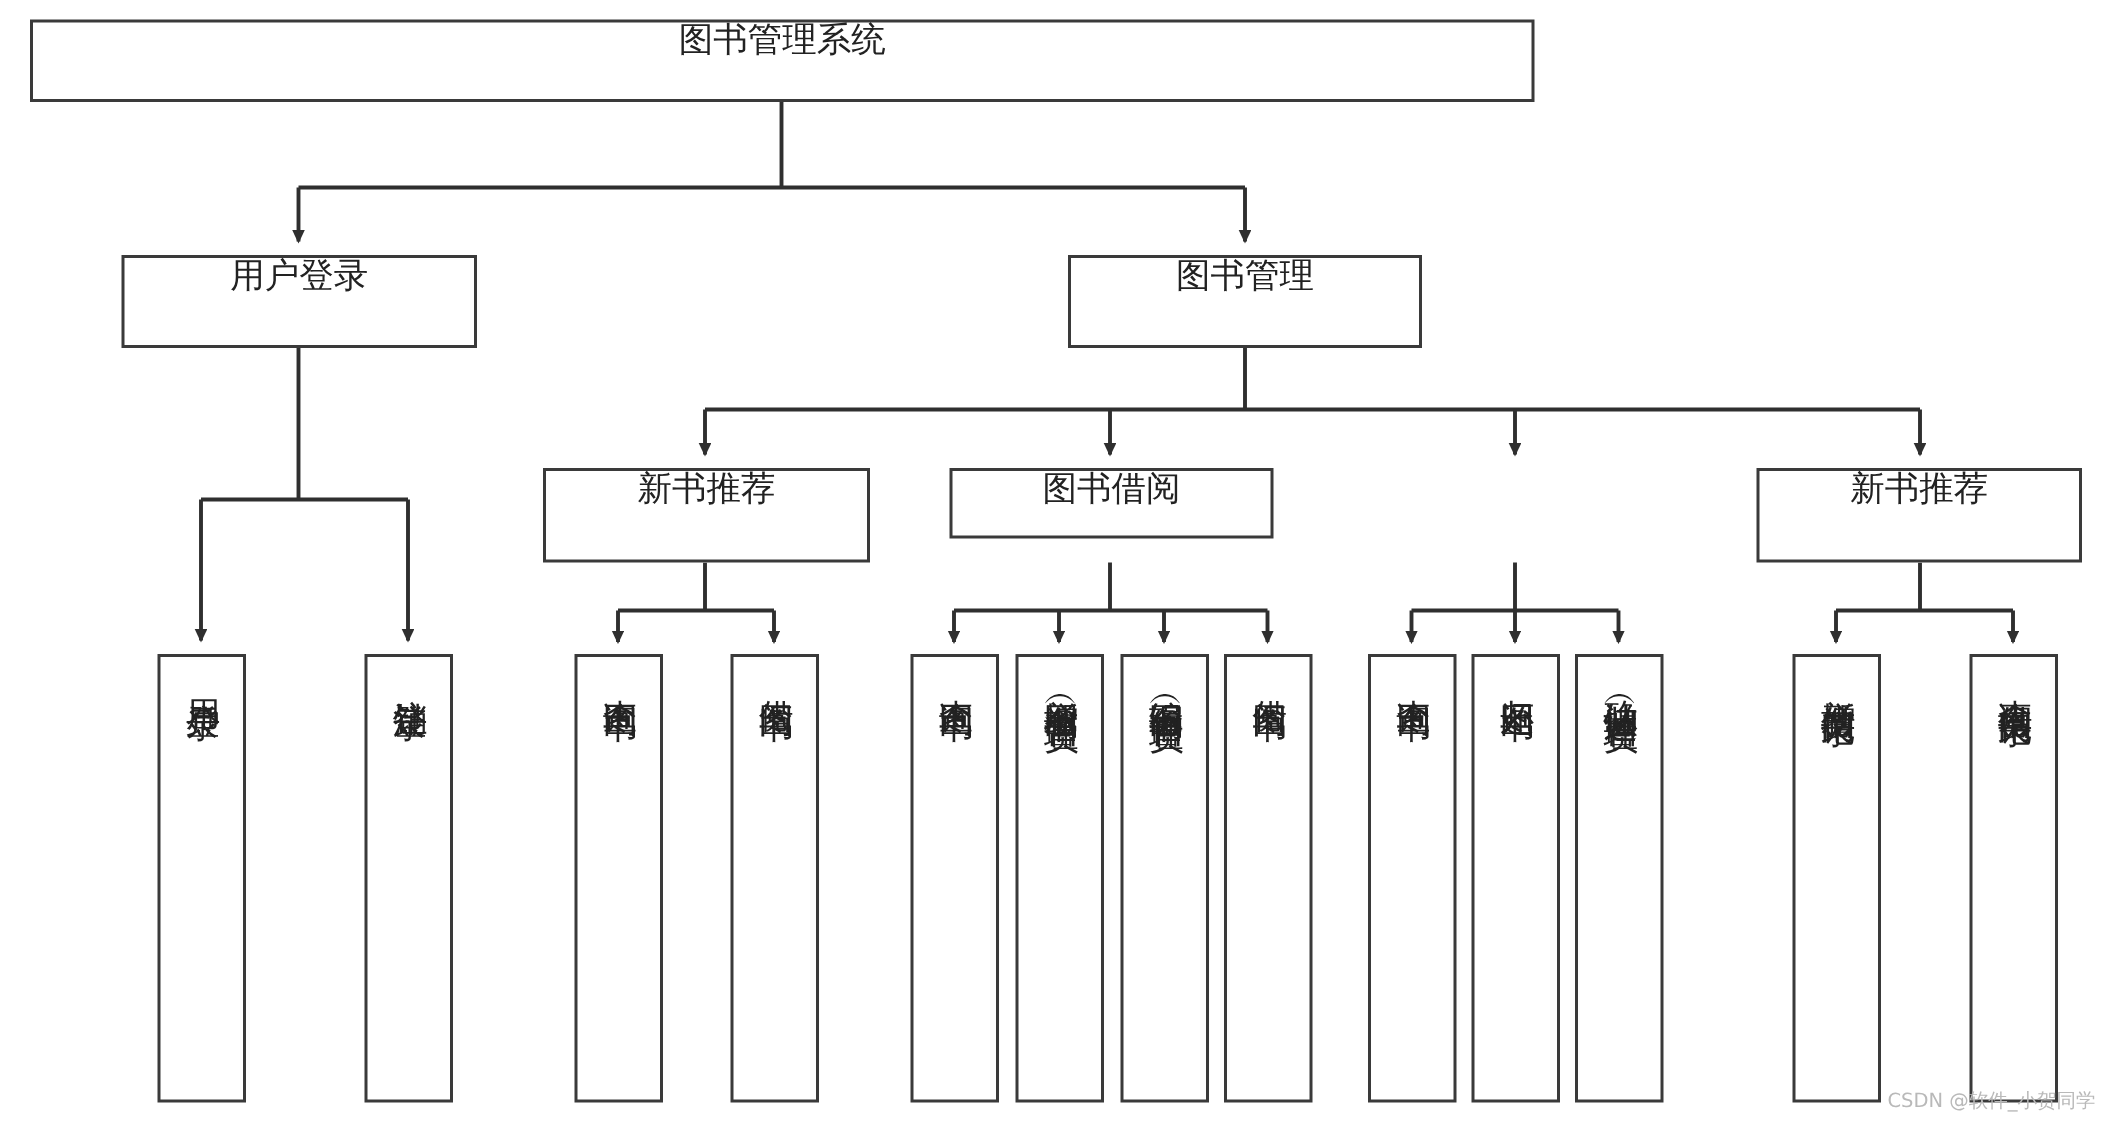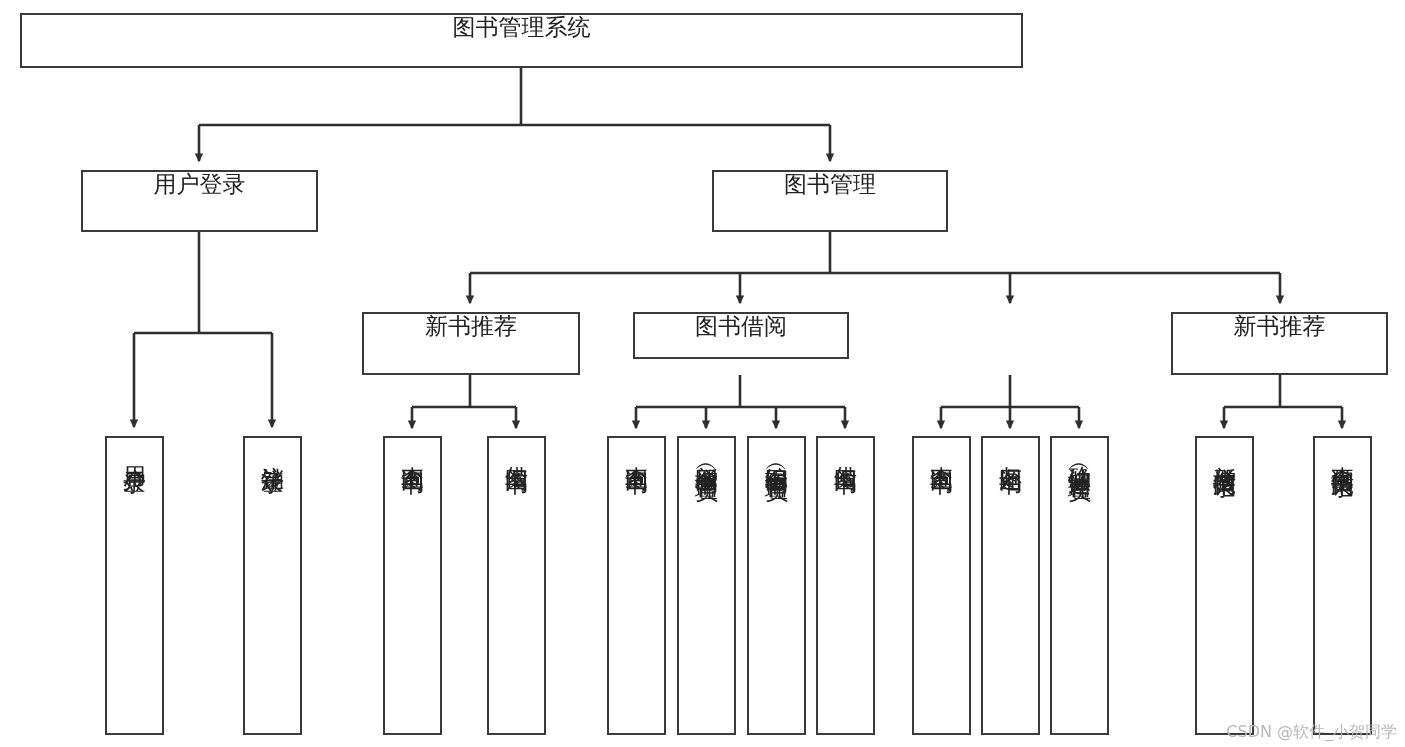--- a/index.html
+++ b/index.html
@@ -56,21 +56,21 @@
     text-orientation: upright;
     font-size: 23px;
     letter-spacing: 2px;
     line-height: 1;
     white-space: nowrap;
   }
   .watermark {
     position: absolute;
     right: 8px;
     bottom: 4px;
-    font-size: 16px;
+    font-size: 13px;
     color: #b9b9b9;
     z-index: 20;
     white-space: nowrap;
     margin-left: 14px;
   }
 </style>
 </head>
 <body>
 
 <div id="canvas">

